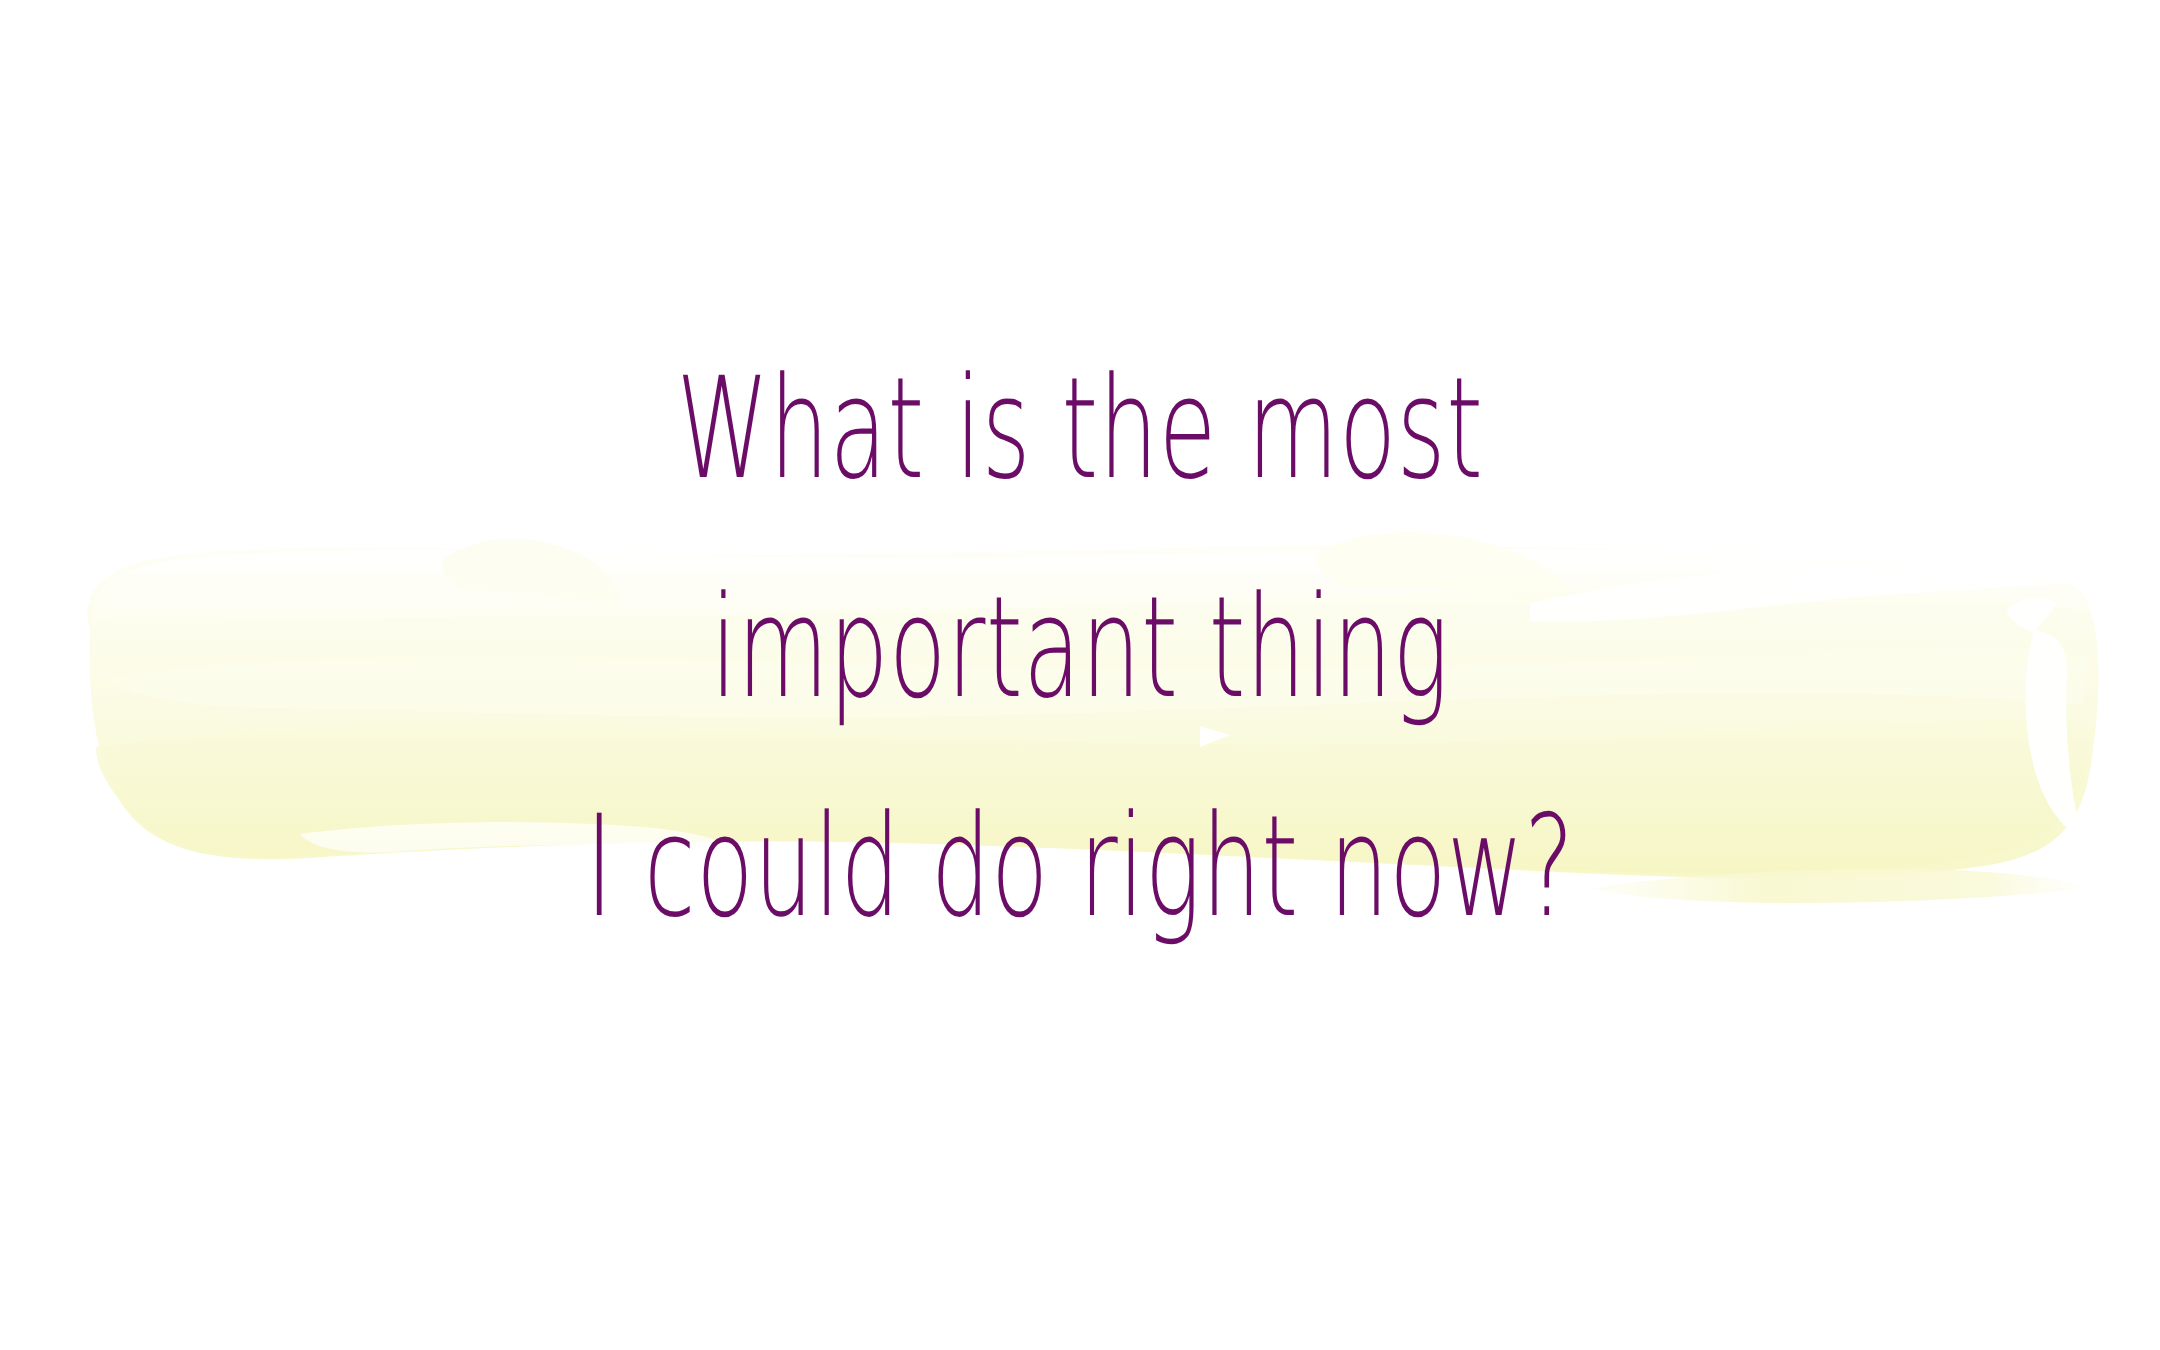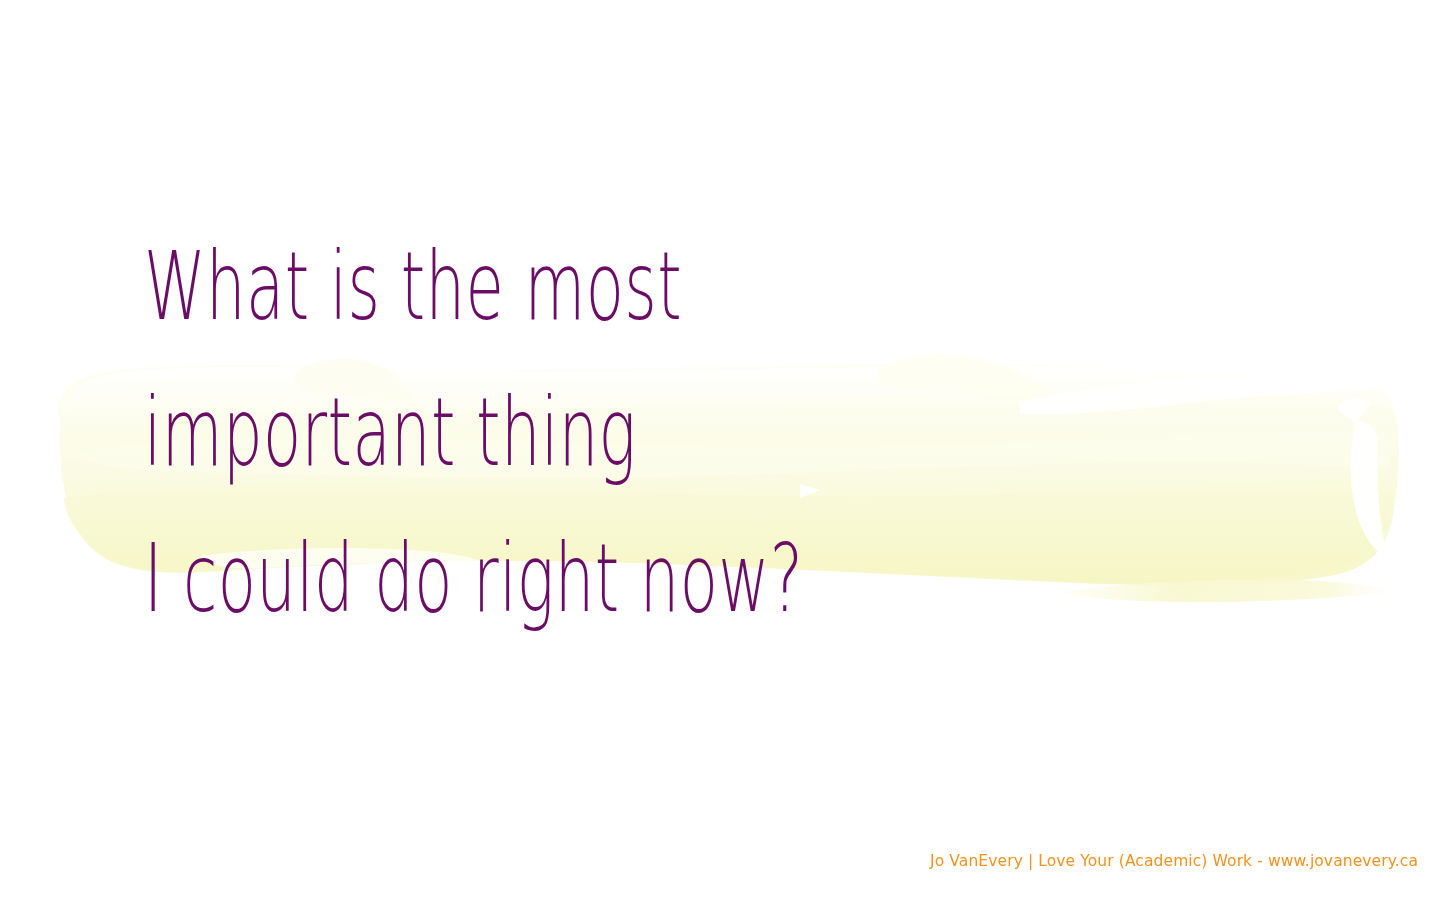--- a/index.html
+++ b/index.html
@@ -29,20 +29,21 @@
     height: 900px;
     pointer-events: none;
   }
 
   
   #headline {
     position: absolute;
     left: 0;
     top: 214px;
     width: 1440px;
+    text-align: center;
     z-index: 5;
   }
   .headline-line {
     display: block;
     font-family: "DejaVu Sans", sans-serif;
     font-weight: 300;
     font-size: 78px;
     line-height: 146px;
     letter-spacing: 0.5px;
     color: #6b0c66;
@@ -194,17 +195,14 @@
 
     <path d="M 800 484 L 820 490 L 800 498 Z" fill="#ffffff" opacity="0.95"></path>
   </svg>
 
   <div id="headline">
     <span class="headline-line">What is the most</span>
     <span class="headline-line">important thing</span>
     <span class="headline-line">I could do right now?</span>
   </div>
 
-  <div id="footer">
-    <span>Jo VanEvery | Love Your (Academic) Work  -  www.jovanevery.ca</span>
-  </div>
 
 </div>
 
 </body></html>

